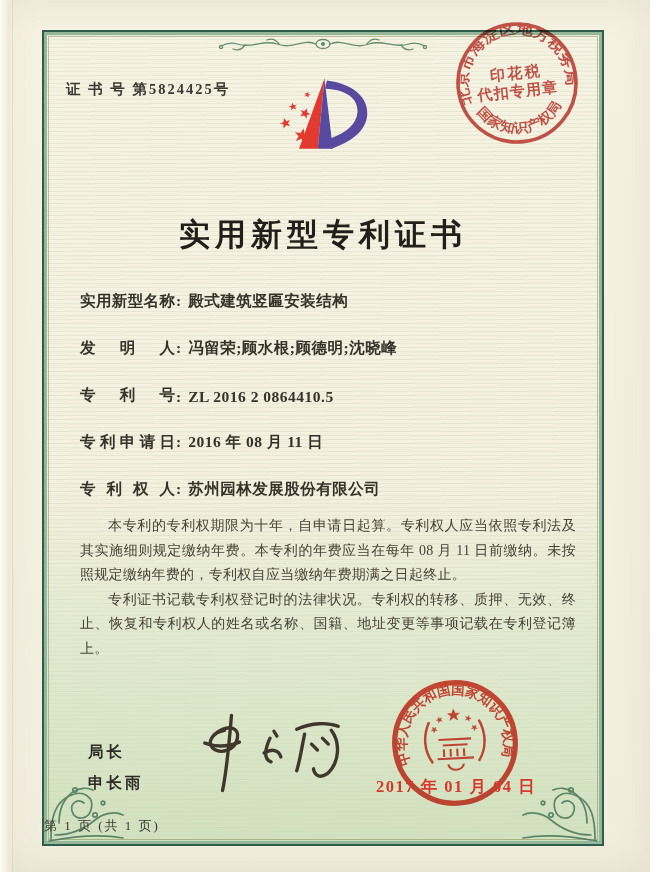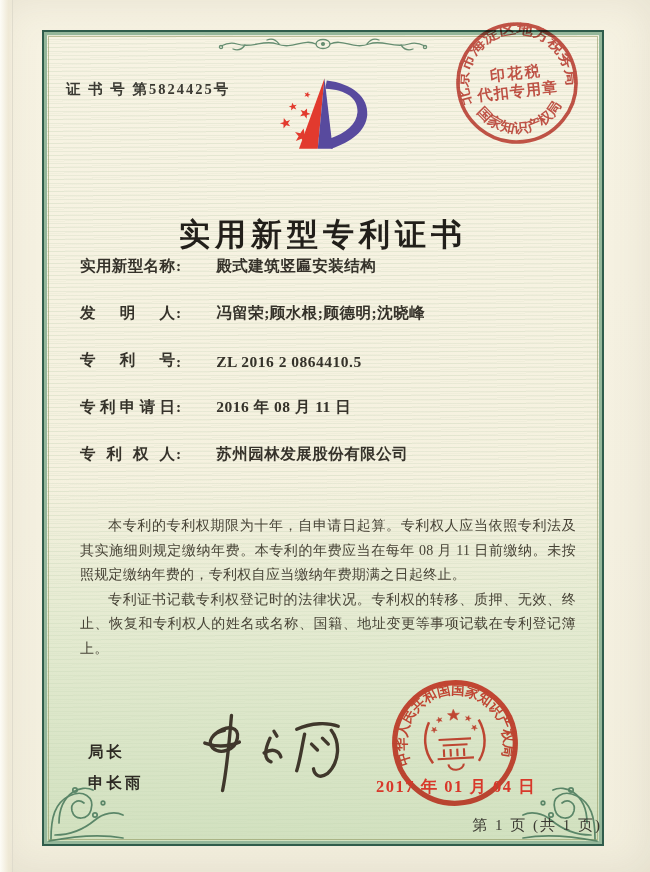--- a/index.html
+++ b/index.html
@@ -59,44 +59,45 @@
     text-align:center;font-size:31px;font-weight:700;
     letter-spacing:5px;color:#221f1a;margin-top:36px;
   }
   
   .fields{position:absolute;left:36px;top:224px;width:500px;}
   .field-row{height:47px;font-size:15.5px;color:#35322a;font-weight:600;white-space:nowrap;}
   .flabel{
     display:inline-block;width:95px;
     text-align:justify;text-align-last:justify;
     vertical-align:bottom;
+    margin-top:35px;
   }
   .fcolon{display:inline-block;margin:0 7px 0 1px;}
-  .fvalue{letter-spacing:.5px;margin-left:28px;}
+  .fvalue{letter-spacing:.5px;}
   
   .body-text{
     position:absolute;left:36px;top:482px;width:496px;
     font-size:14px;line-height:24.5px;color:#474336;
     text-align:justify;letter-spacing:.3px;
   }
   .body-text p{margin:0;text-indent:2em;}
   
   .signoff{position:absolute;left:44px;top:704px;font-size:15.5px;color:#2e2b24;letter-spacing:3px;line-height:31px;font-weight:600;}
   .signature{position:absolute;left:143px;top:672px;}
   
   .seal{position:absolute;left:344px;top:644px;mix-blend-mode:multiply;}
   .seal-date{
     position:absolute;left:332px;top:744px;
     font-size:16.5px;font-weight:700;color:#d8382a;letter-spacing:1.5px;
     white-space:nowrap;
   }
   
   .footer{
-    position:absolute;left:16px;right:0;bottom:9px;
-    text-align:right;font-size:15px;color:#3b3a32;letter-spacing:2px;
+    position:absolute;left:0;right:0;bottom:9px;
+    text-align:left;font-size:13px;color:#3b3a32;letter-spacing:2px;
   }
 </style>
 </head>
 <body>
 
 <div class="page">
   <div class="page-edge"></div>
 
   <div class="frame">
     <div class="frame-bg"></div>

